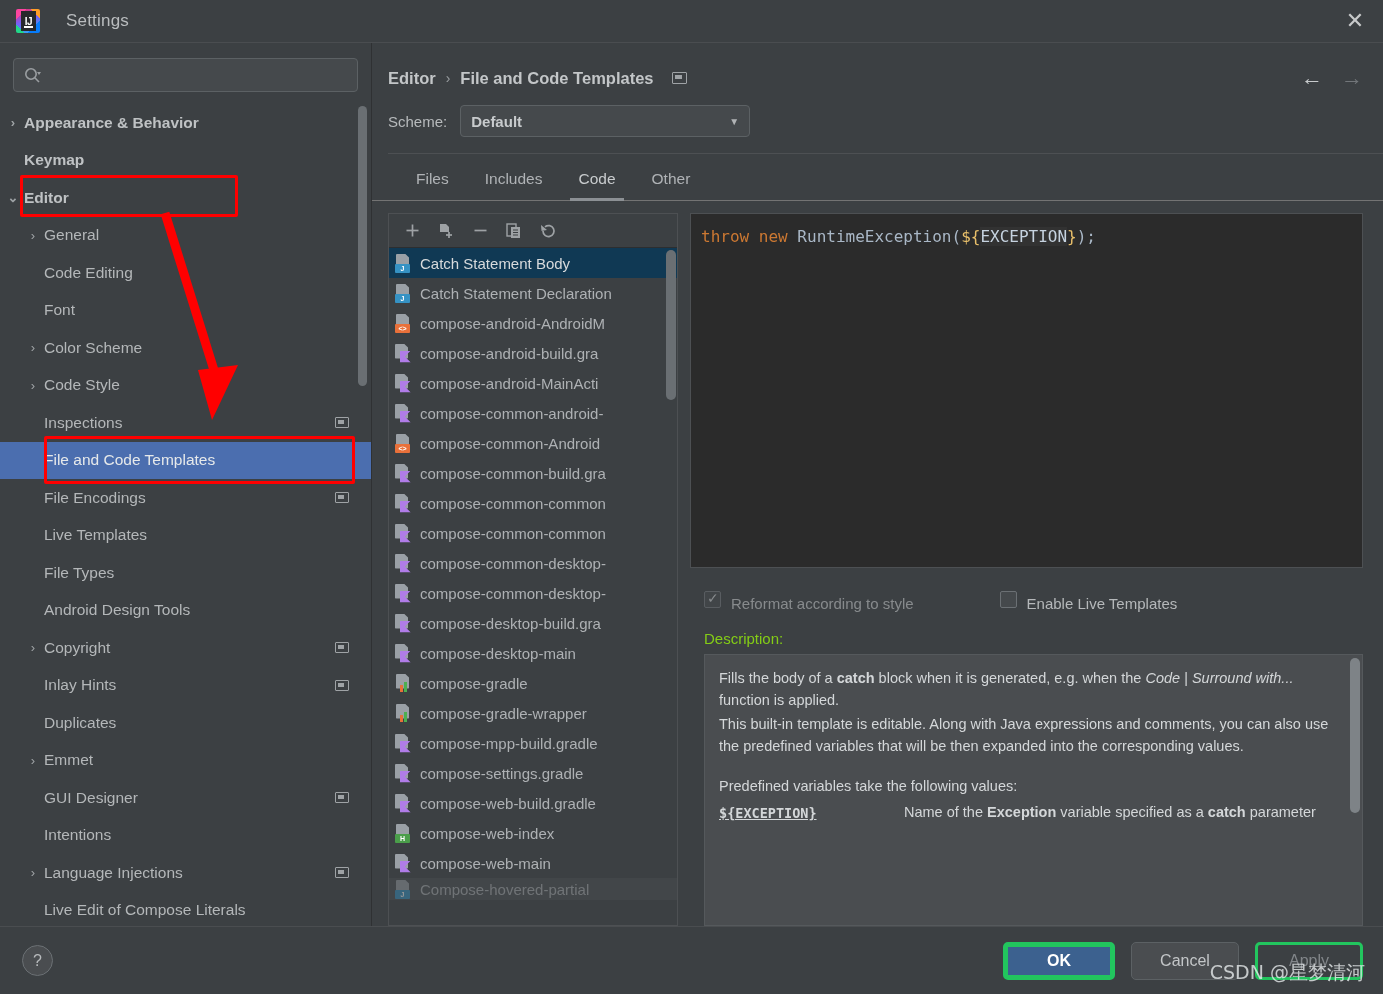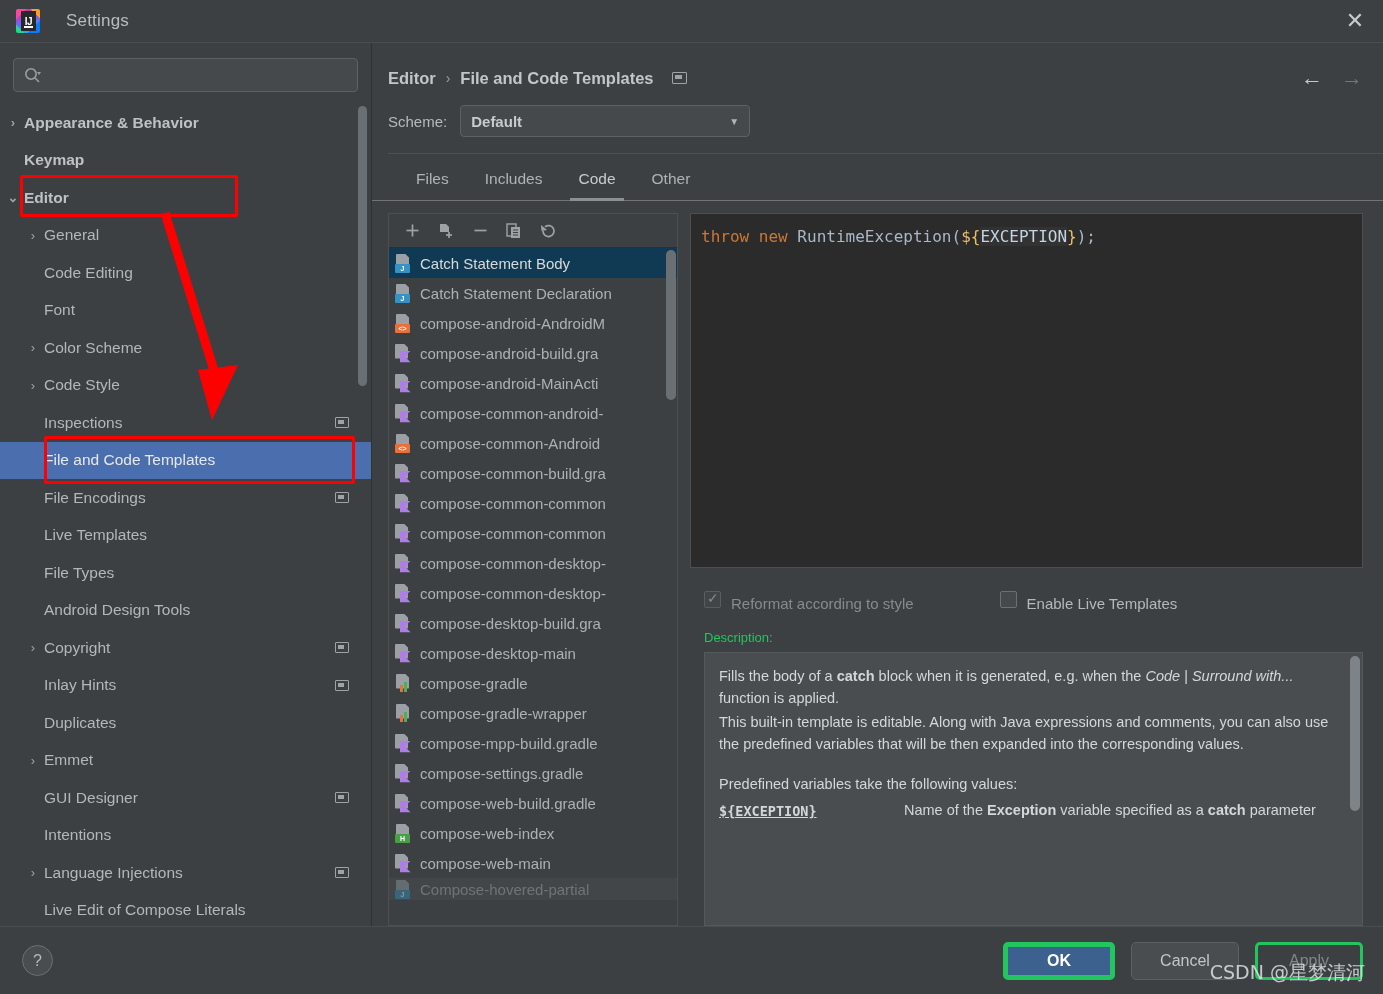--- a/index.html
+++ b/index.html
@@ -257,21 +257,21 @@
     width: 17px; height: 17px; border: 1px solid #6b7074;
     background: #45494c; border-radius: 2px; position: relative;
   }
   .chk-box.checked::after {
     content: "✓"; position: absolute; left: 2px; top: -2px;
     font-size: 14px; color: #b5b8ba;
   }
   .chk-label { font-size: 15px; color: #b5b8ba; margin-top: 9px; }
   .chk-spacer { width: 62px; }
 
-  .desc-label { font-size: 13px; color: #22c55e; padding: 18px 0 7px 14px; }
+  .desc-label { font-size: 15px; color: #84cc16; padding: 18px 0 7px 14px; }
   .desc-panel {
     flex: 1; min-height: 0; margin-left: 14px;
     background: #4a4d50; border: 1px solid #55595c;
     position: relative; overflow: hidden;
     padding: 12px 28px 12px 14px;
     font-size: 14.5px; color: #d4d7d9; line-height: 1.52;
   }
   .desc-panel b { font-weight: bold; }
   .desc-panel i { font-style: italic; }
   .desc-p { margin-bottom: 2px; }

